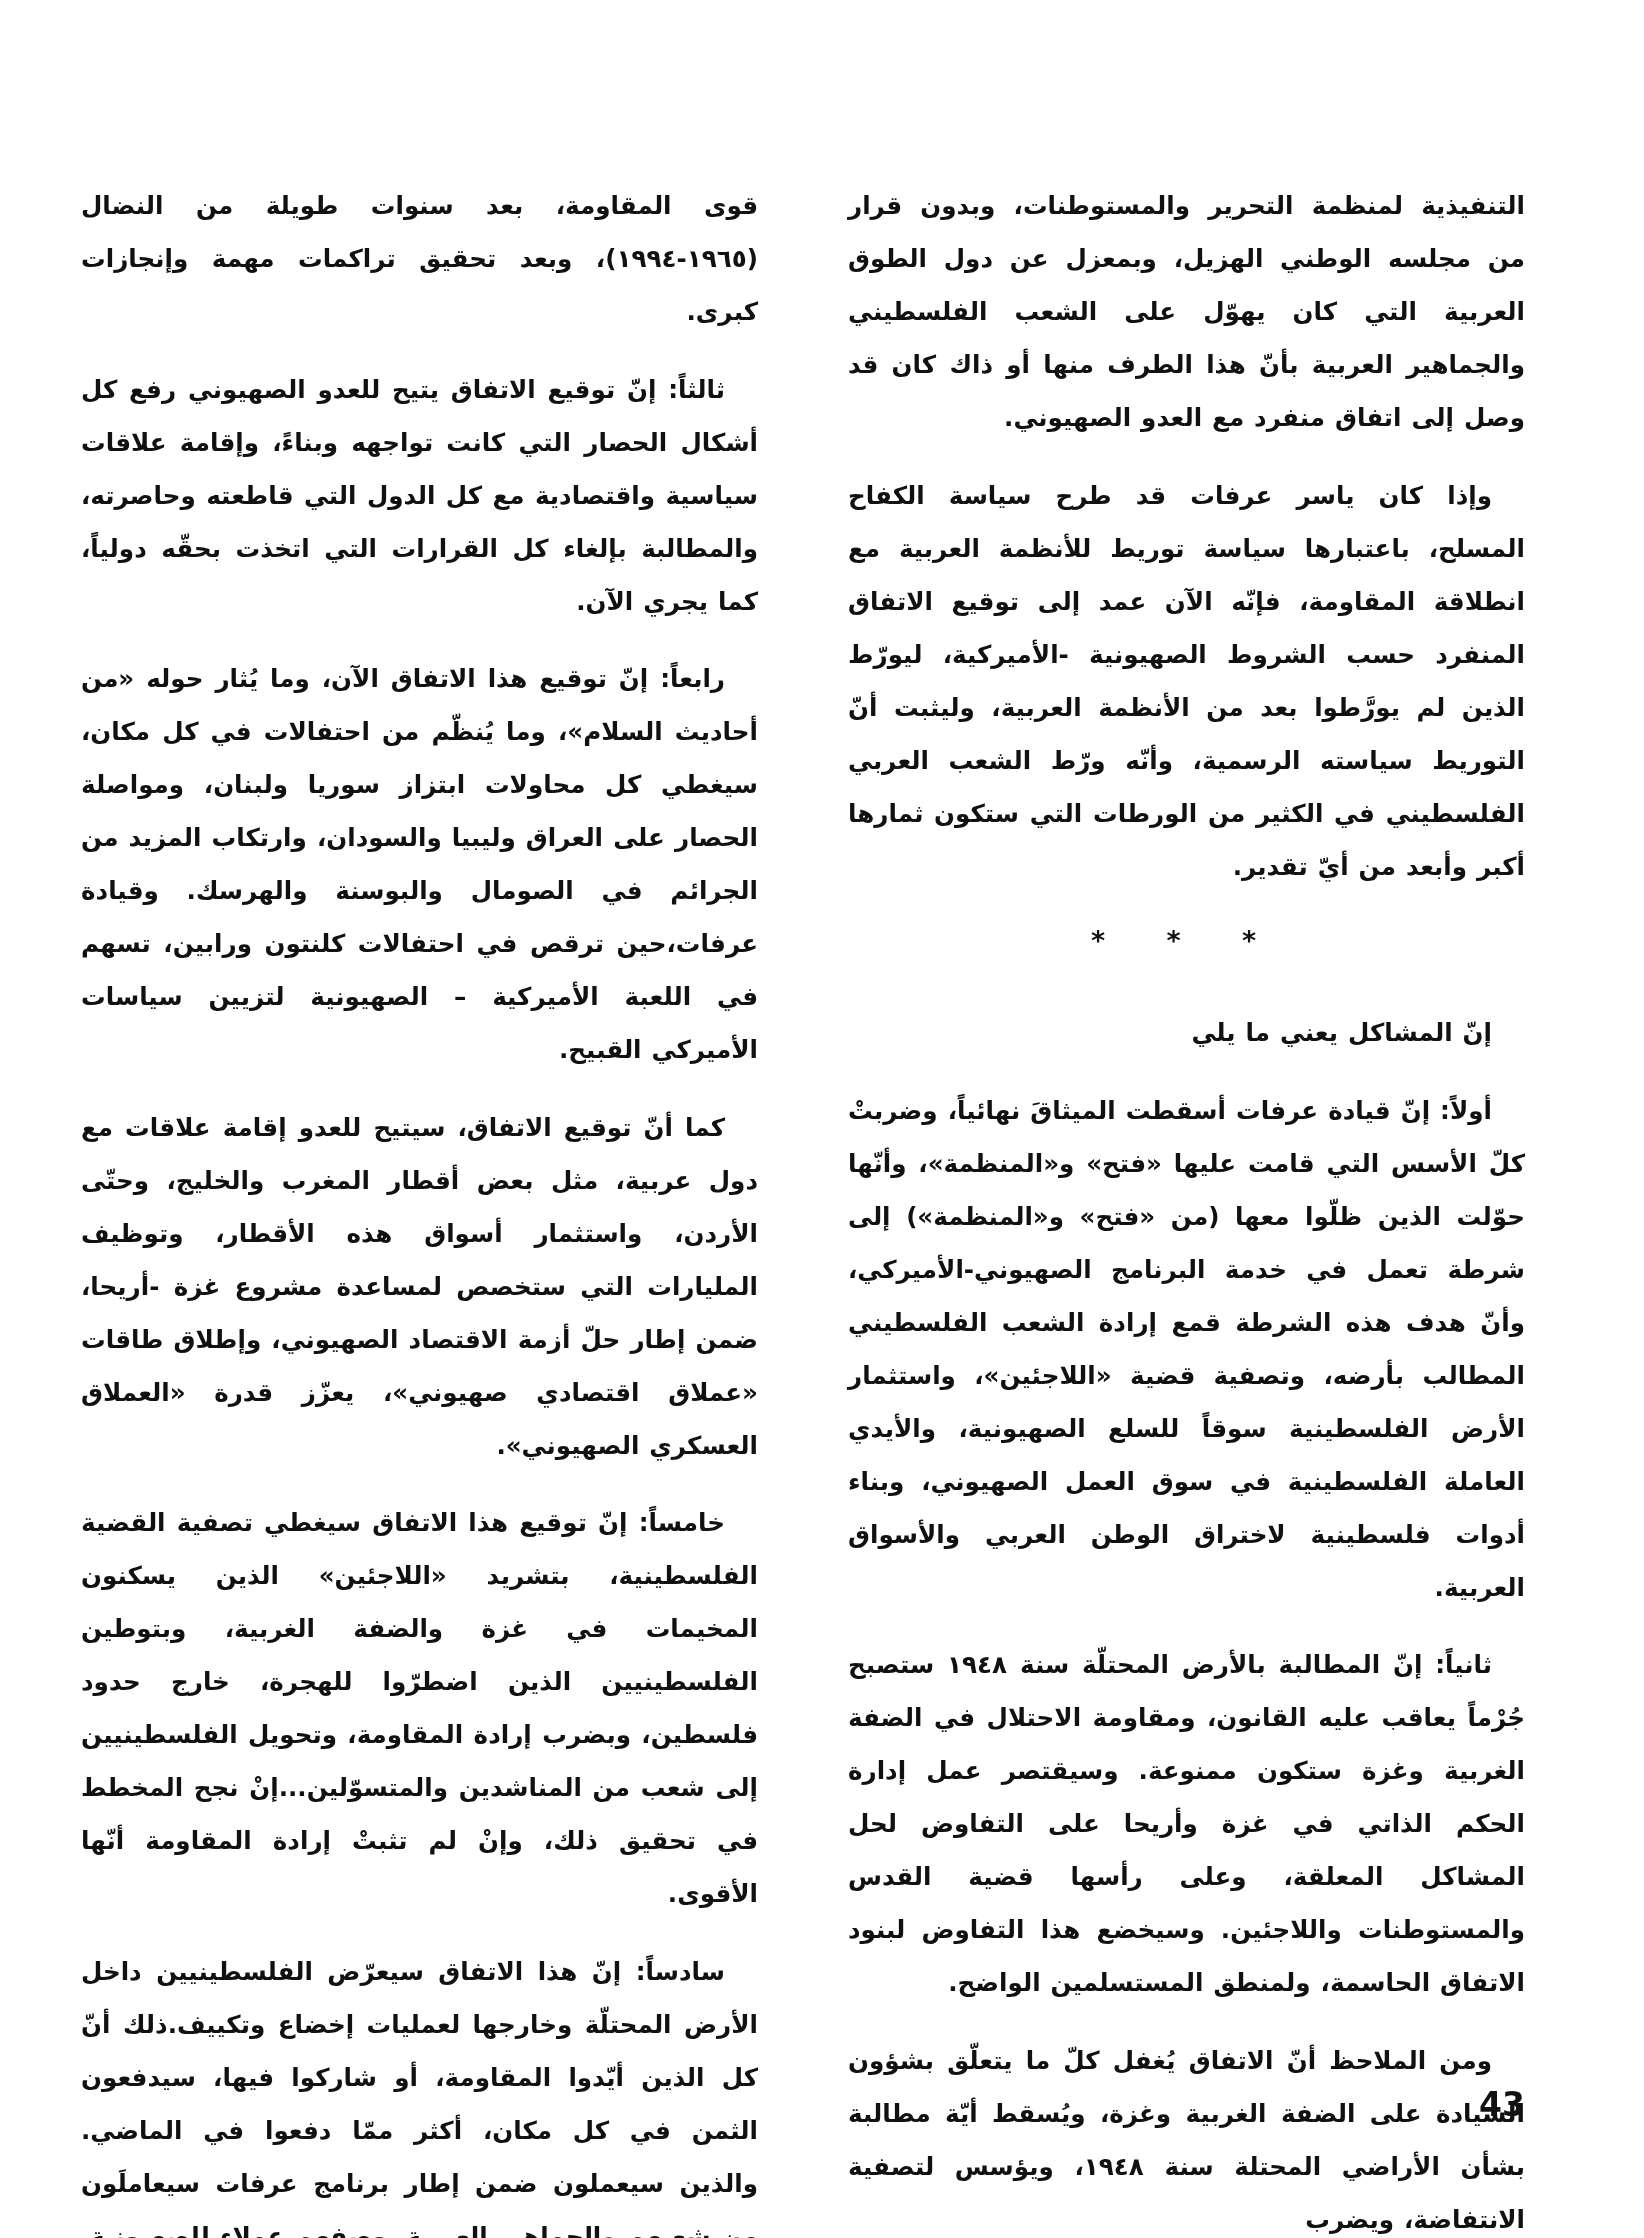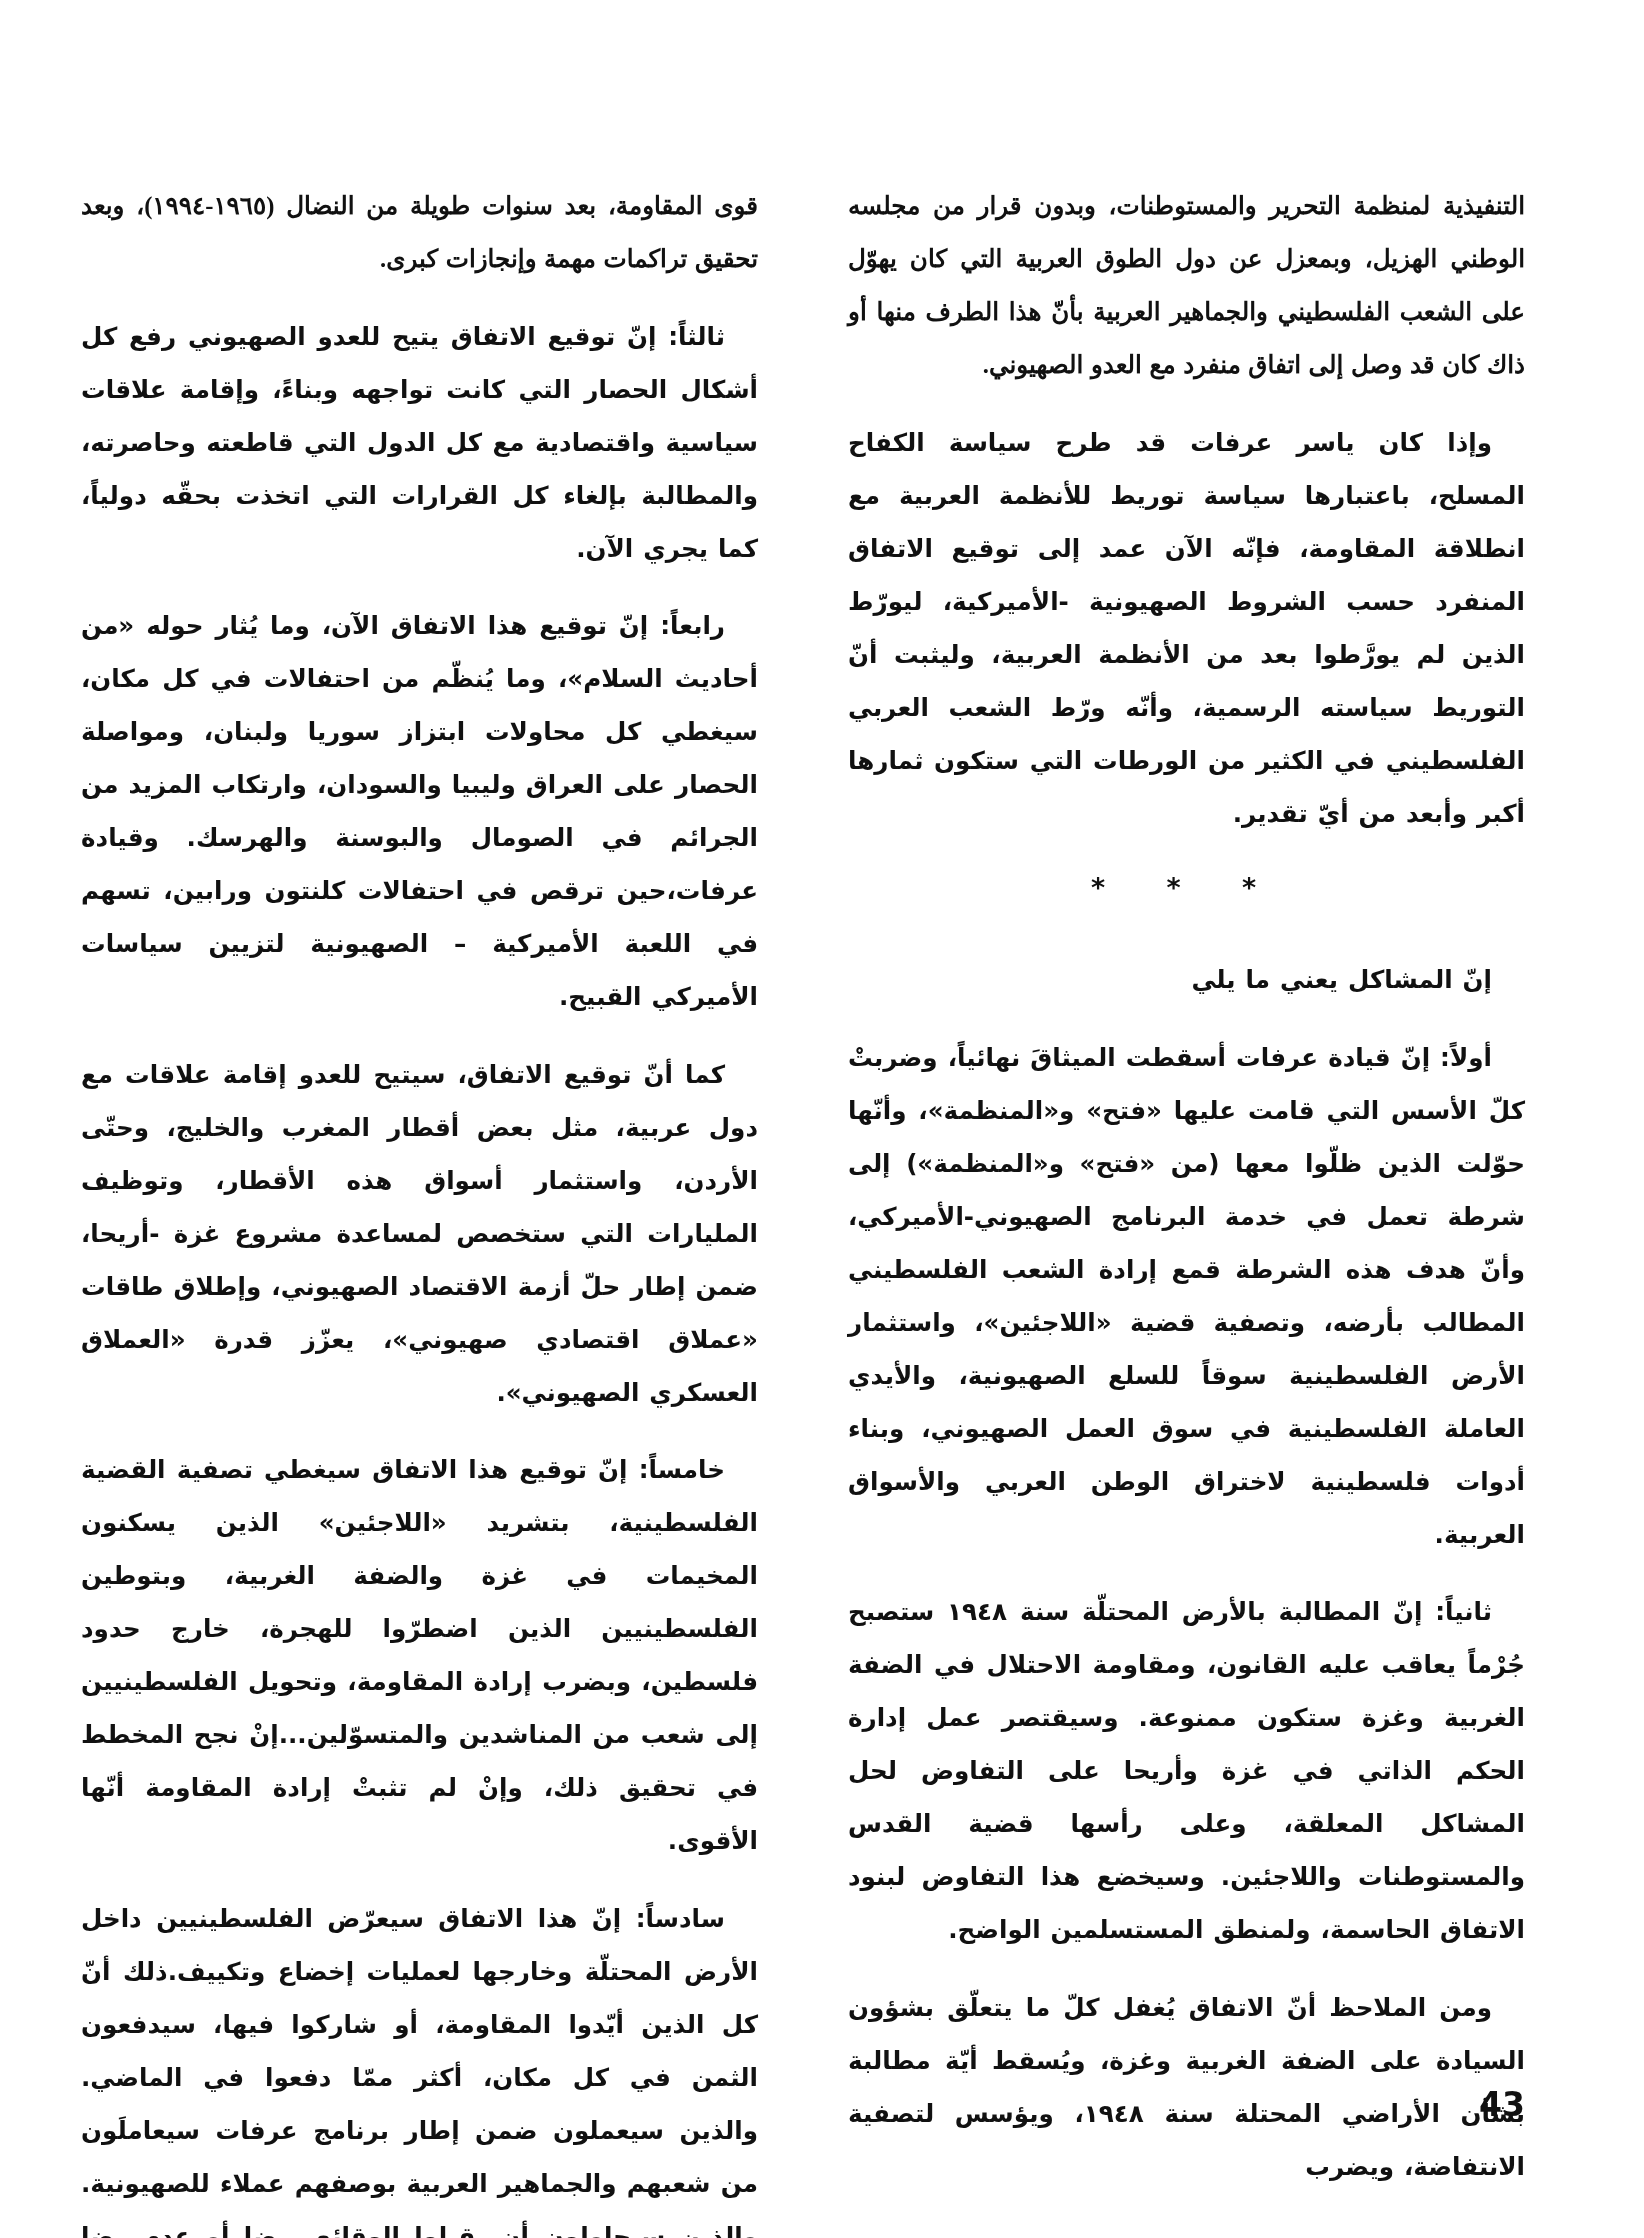--- a/index.html
+++ b/index.html
@@ -33,21 +33,21 @@
     margin: 0 0 24.6px 0;
     font-size: 24.6px;
     line-height: 53px;
     text-align: justify;
     text-align-last: right;
     font-weight: bold;
     letter-spacing: 0;
     word-spacing: 1.4px;
   }
   .para.indent { text-indent: 33px; }
-  .para.noindent { text-indent: 0; font-family: Liberation Serif, serif; }
+  .para.noindent { text-indent: 0; }
   .para.tight { margin-bottom: 5.5px; }
 
   .separator {
     text-align: center;
     font-size: 27px;
     line-height: 48px;
     margin: 6.8px 0 41px 0;
     letter-spacing: 26px;
     font-weight: bold;
   }

